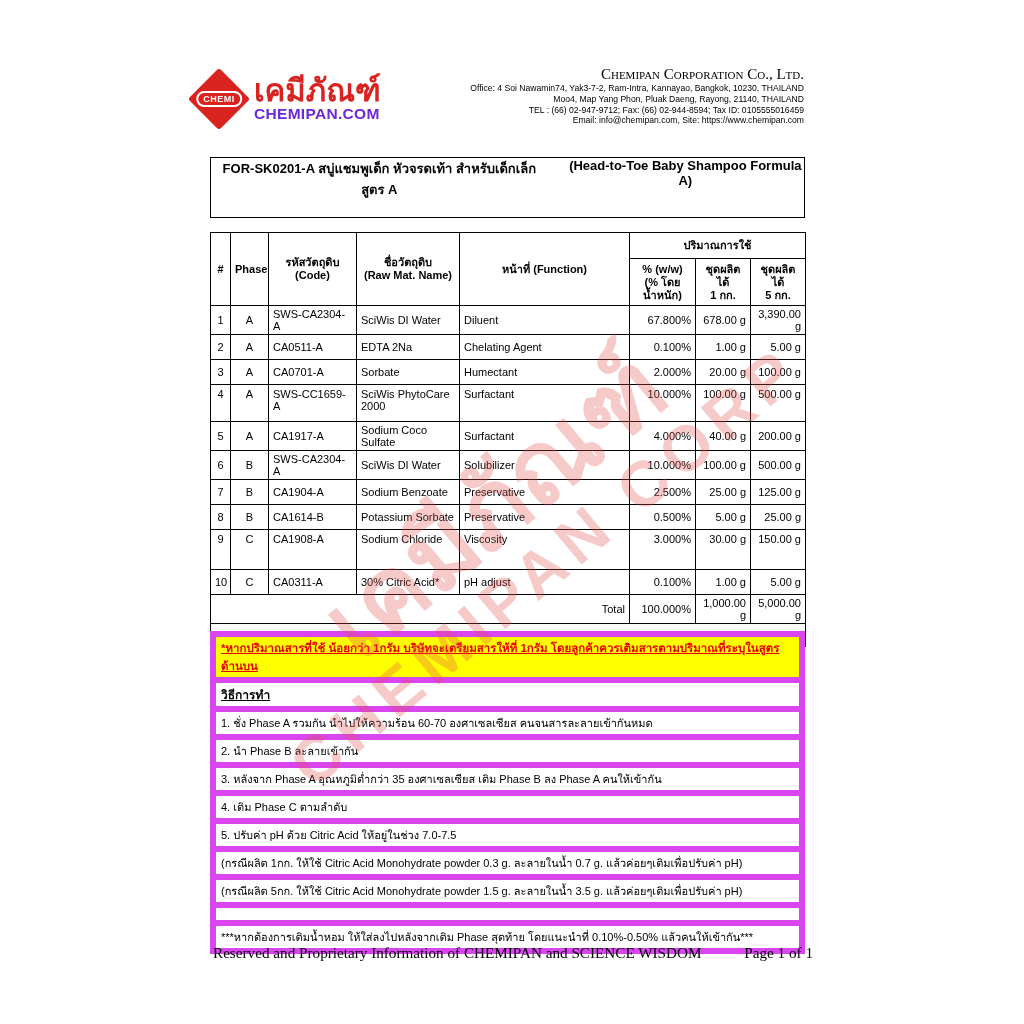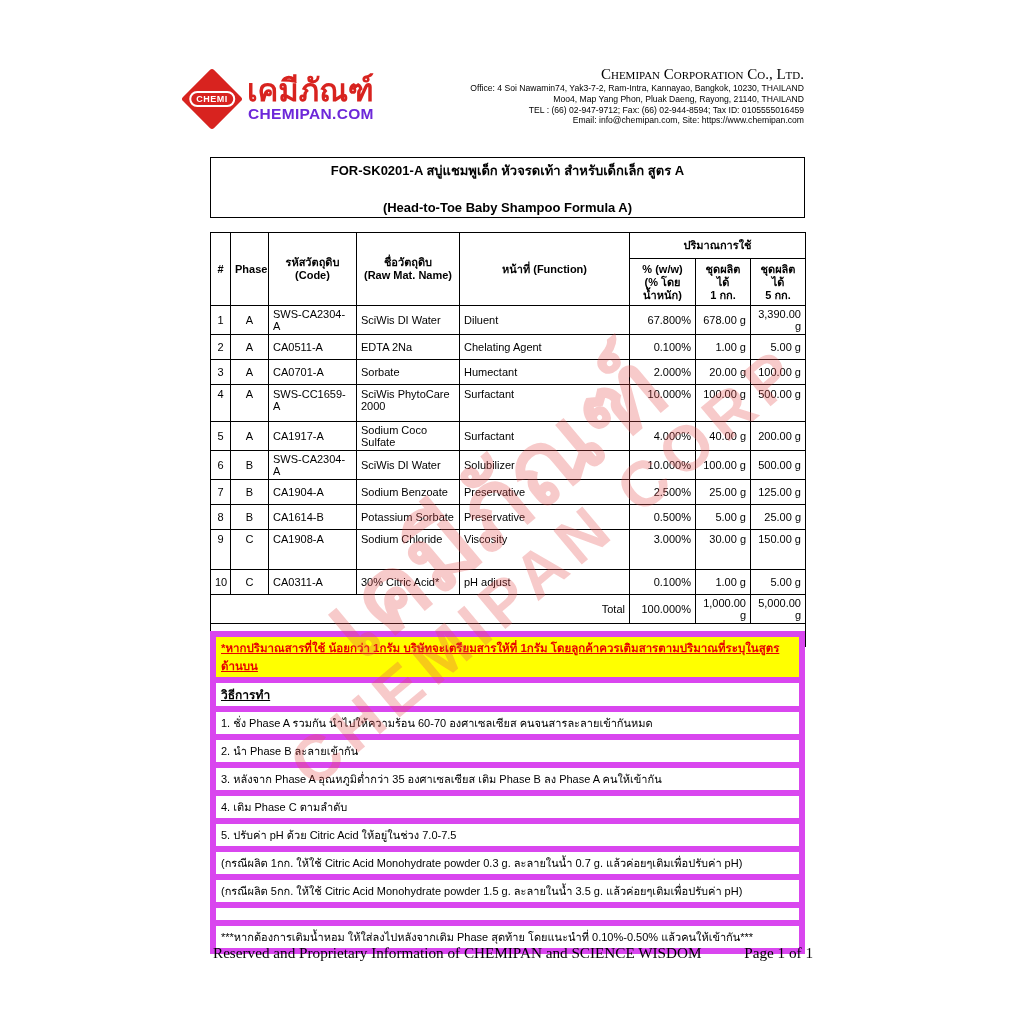--- a/index.html
+++ b/index.html
@@ -7,21 +7,21 @@
   body {
     background: #ffffff;
     font-family: "Liberation Sans", "DejaVu Sans", sans-serif;
     position: relative;
     overflow: hidden;
     color: #000;
   }
   .abs { position: absolute; }
 
   
-  .logo-wrap { left: 181px; top: 68px; display: flex; align-items: center; text-align: right; }
+  .logo-wrap { left: 188px; top: 68px; display: flex; align-items: center; }
   .diamond-box { position: relative; width: 62px; height: 62px; flex: 0 0 62px; }
   .diamond {
     position: absolute; left: 9px; top: 9px; width: 44px; height: 44px;
     background: #d8231f; transform: rotate(45deg); border-radius: 3px;
   }
   .chemi-tag {
     position: absolute; left: 50%; top: 50%; transform: translate(-50%,-50%);
     background: #d8231f; border: 2px solid #fff; border-radius: 9px;
     color: #fff; font-size: 9px; font-weight: bold; padding: 1px 5px; letter-spacing: 0.5px;
     white-space: nowrap;
@@ -34,21 +34,21 @@
   .company-name {
     font-family: "Liberation Serif", "DejaVu Serif", serif;
     font-variant: small-caps; font-weight: normal; font-size: 15px; line-height: 17px;
   }
   .addr-line { font-size: 8.6px; line-height: 10.8px; }
 
   
   .title-box {
     left: 210px; top: 157px; width: 595px; height: 61px;
     border: 1px solid #000; text-align: center;
-    display: flex; flex-direction: column; justify-content: center; gap: 19px;
+    display: flex; flex-direction: row; justify-content: center; gap: 19px;
     font-weight: bold; font-size: 13px;
   }
 
   
   table { border-collapse: collapse; table-layout: fixed; }
   .main-table { left: 210px; top: 232px; width: 595px; }
   .main-table th, .main-table td {
     border: 1px solid #000; font-size: 11px; padding: 2px 4px; overflow: hidden;
   }
   .main-table th { font-weight: bold; text-align: center; vertical-align: middle; line-height: 13px; }

